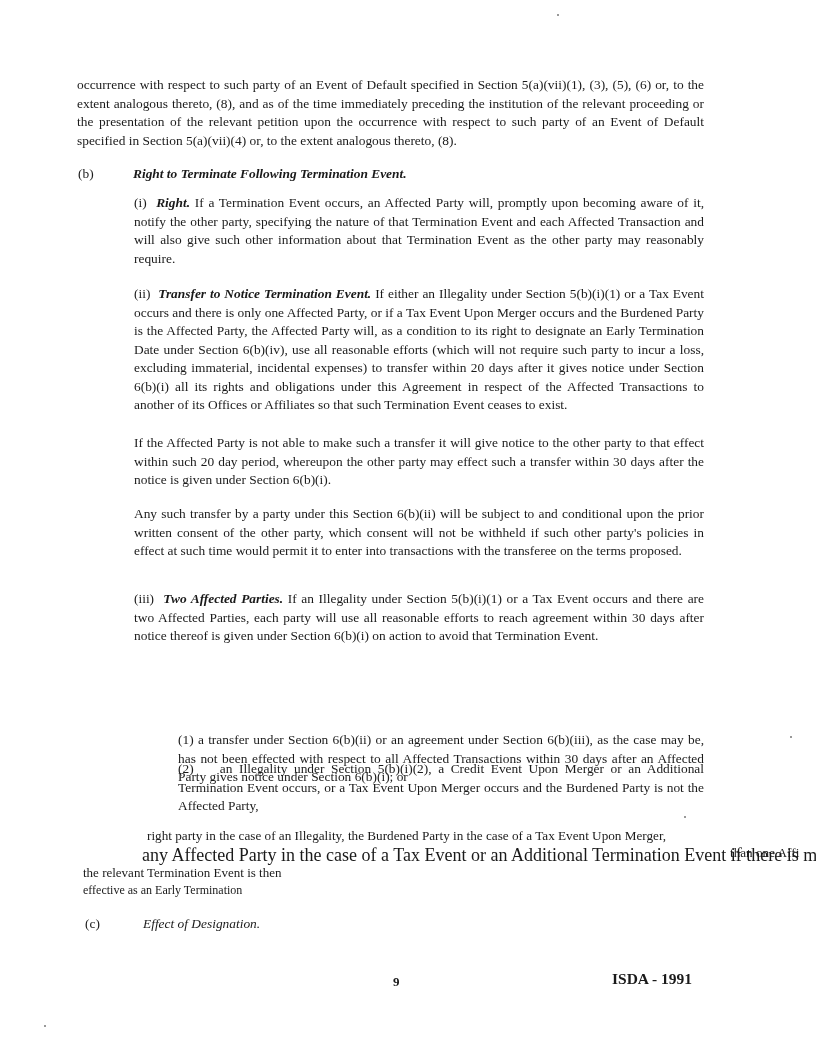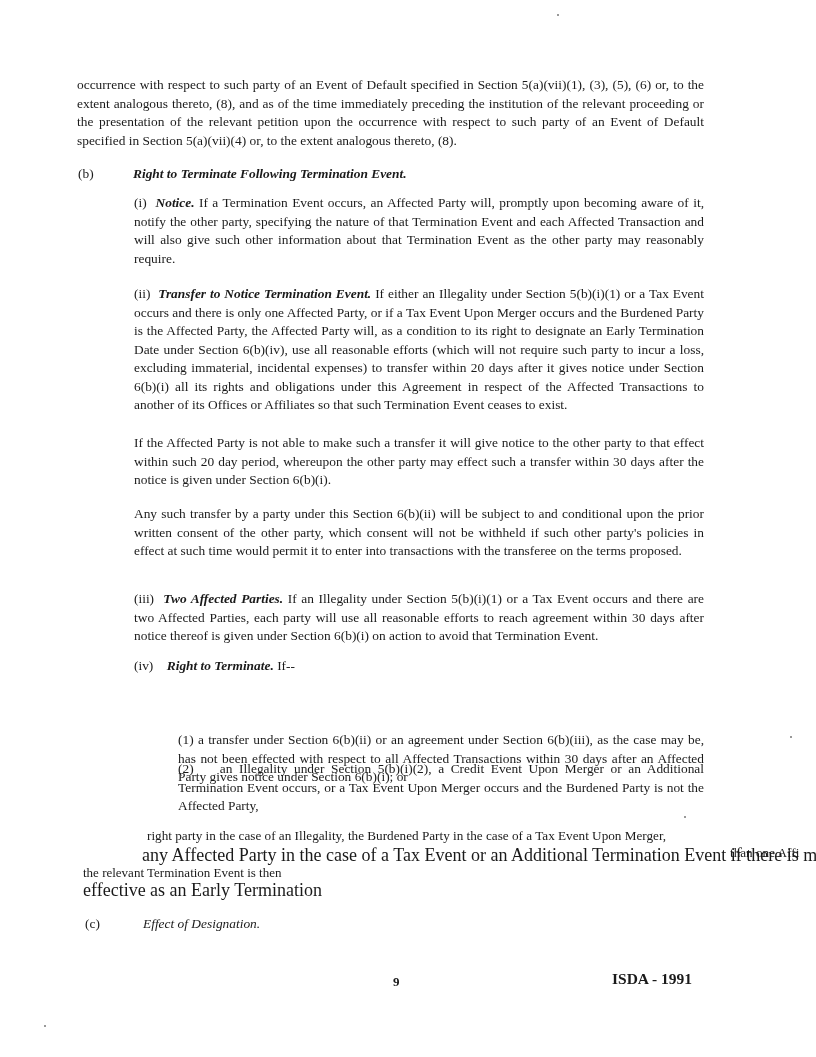--- a/index.html
+++ b/index.html
@@ -24,55 +24,50 @@
 
 <div class="page">
 
   <p class="para" style="left:77px; top:76px; width:627px;">occurrence with respect to such party of an Event of Default specified in Section 5(a)(vii)(1), (3), (5), (6) or, to the extent analogous thereto, (8), and as of the time immediately preceding the institution of the relevant proceeding or the presentation of the relevant petition upon the occurrence with respect to such party of an Event of Default specified in Section 5(a)(vii)(4) or, to the extent analogous thereto, (8).</p>
 
   <span class="lbl" style="left:78px; top:165px;">(b)</span>
   <span class="lbl bi" style="left:133px; top:165px;">Right to Terminate Following Termination Event.</span>
 
   <p class="para" style="left:134px; top:194px; width:570px;">
     <span>(i)</span>&nbsp;
-    <span class="bi" style="font-weight:bold;">Notice.</span>
+    <span class="bi" style="font-weight:bold;">Right.</span>
     <span>If a Termination Event occurs, an Affected Party will, promptly upon becoming aware of it, notify the other party, specifying the nature of that Termination Event and each Affected Transaction and will also give such other information about that Termination Event as the other party may reasonably require.</span>
   </p>
 
   <p class="para" style="left:134px; top:285px; width:570px;">
     <span>(ii)</span>&nbsp;
     <span class="bi">Transfer to Notice Termination Event.</span>
     <span>If either an Illegality under Section 5(b)(i)(1) or a Tax Event occurs and there is only one Affected Party, or if a Tax Event Upon Merger occurs and the Burdened Party is the Affected Party, the Affected Party will, as a condition to its right to designate an Early Termination Date under Section 6(b)(iv), use all reasonable efforts (which will not require such party to incur a loss, excluding immaterial, incidental expenses) to transfer within 20 days after it gives notice under Section 6(b)(i) all its rights and obligations under this Agreement in respect of the Affected Transactions to another of its Offices or Affiliates so that such Termination Event ceases to exist.</span>
   </p>
 
   <p class="para" style="left:134px; top:434px; width:570px;">If the Affected Party is not able to make such a transfer it will give notice to the other party to that effect within such 20 day period, whereupon the other party may effect such a transfer within 30 days after the notice is given under Section 6(b)(i).</p>
 
   <p class="para" style="left:134px; top:505px; width:570px;">Any such transfer by a party under this Section 6(b)(ii) will be subject to and conditional upon the prior written consent of the other party, which consent will not be withheld if such other party's policies in effect at such time would permit it to enter into transactions with the transferee on the terms proposed.</p>
 
   <p class="para" style="left:134px; top:590px; width:570px;">
     <span>(iii)</span>&nbsp;
     <span class="bi">Two Affected Parties.</span>
     <span>If an Illegality under Section 5(b)(i)(1) or a Tax Event occurs and there are two Affected Parties, each party will use all reasonable efforts to reach agreement within 30 days after notice thereof is given under Section 6(b)(i) on action to avoid that Termination Event.</span>
   </p>
 
-  <p class="para left" style="left:134px; top:657px; width:570px;">
-    <span>(iv)</span>&nbsp;&nbsp;&nbsp;
-    <span class="bi">Right to Terminate.</span>
-    <span>If--</span>
-  </p>
 
   <p class="para" style="left:178px; top:693px; width:526px;margin-top:38px;">(1) a transfer under Section 6(b)(ii) or an agreement under Section 6(b)(iii), as the case may be, has not been effected with respect to all Affected Transactions within 30 days after an Affected Party gives notice under Section 6(b)(i); or</p>
 
   <p class="para" style="left:178px; top:760px; width:526px; white-space:pre-wrap;">(2)    an Illegality under Section 5(b)(i)(2), a Credit Event Upon Merger or an Additional Termination Event occurs, or a Tax Event Upon Merger occurs and the Burdened Party is not the Affected Party,</p>
 
   <p class="line" style="left:147px; top:827px; font-size:13.2px;">right party in the case of an Illegality, the Burdened Party in the case of a Tax Event Upon Merger,</p>
   <p class="line" style="left:142px; top:846px; font-size:18px;">any Affected Party in the case of a Tax Event or an Additional Termination Event if there is more</p>
   <p class="line" style="left:730px; top:844px; font-size:13.2px; width:109px; overflow:hidden;">than one Affi</p>
   <p class="line" style="left:83px; top:864px; font-size:13px;">the relevant Termination Event is then</p>
-  <p class="line" style="left:83px; top:881px; font-size:18px;">effective as an Early Termination</p>
+  <p class="line" style="left:83px; top:881px; font-size:12px;">effective as an Early Termination</p>
 
   <span class="lbl" style="left:85px; top:915px;">(c)</span>
   <span class="lbl it" style="left:143px; top:915px;">Effect of Designation.</span>
 
   <span class="footer-page">9</span>
   <span class="footer-isda">ISDA - 1991</span>
 
   <span class="speck" style="left:557px; top:14px;"></span>
   <span class="speck" style="left:684px; top:816px;"></span>
   <span class="speck" style="left:790px; top:736px;"></span>

